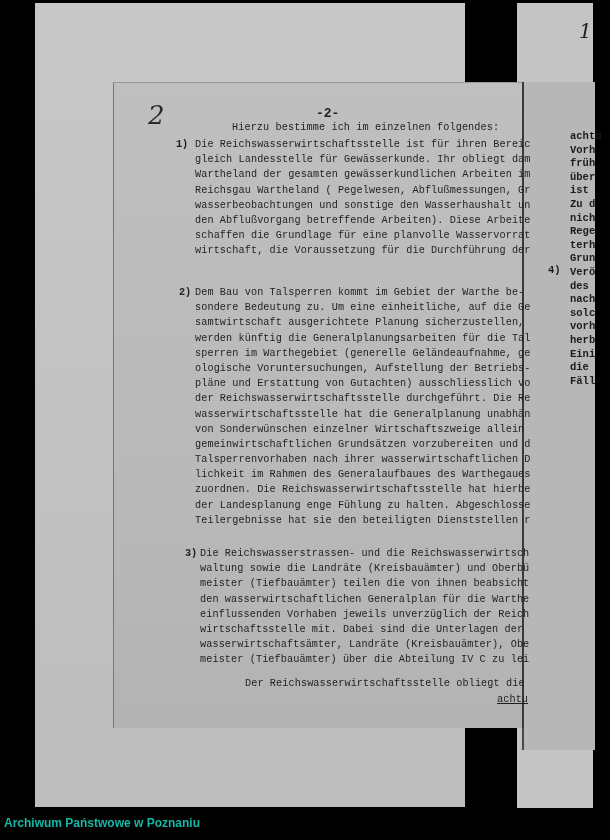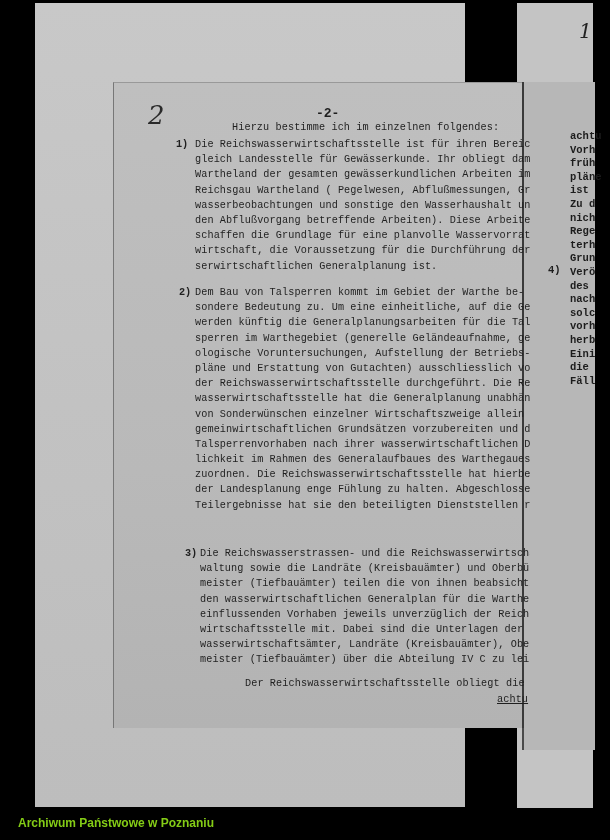--- a/index.html
+++ b/index.html
@@ -49,39 +49,39 @@
   .p1-num { left:176px; top:137px; line-height:15.2px; }
   .p2 { left:195px; top:285px; }
   .p2-num { left:179px; top:285px; line-height:15.2px; }
   .p3 { left:200px; top:546px; }
   .p3-num { left:185px; top:546px; line-height:15.2px; }
   .closing { left:245px; top:676px; }
   .closing-2 { left:497px; top:692px; text-decoration:underline; }
   .clip-right { position:absolute; left:0; top:0; width:530px; height:840px; overflow:hidden; }
 
   #footer-label {
-    position:absolute; left:18px; top:816px; color:#84cc16;
+    position:absolute; left:4px; top:816px; color:#14b8a6;
     font-family:"Liberation Sans", sans-serif; font-size:12px; font-weight:bold;
   }
 </style>
 </head>
 <body>
 
 <div class="sheet" id="back-sheet"></div>
 <div class="sheet" id="back-right-sheet">
   <span class="annotation">1</span>
 </div>
 
 <div id="strip-sheet"></div>
 <div id="strip-marker">4)</div>
 <div id="strip-text">
   <div class="strip-line">achtu</div>
   <div class="strip-line">Vorh</div>
   <div class="strip-line">früh</div>
-  <div class="strip-line">pläne</div>
+  <div class="strip-line">über</div>
   <div class="strip-line">ist</div>
   <div class="strip-line">Zu d</div>
   <div class="strip-line">nich</div>
   <div class="strip-line">Rege</div>
   <div class="strip-line">terh</div>
   <div class="strip-line">Grun</div>
   <div class="strip-line">Verö</div>
   <div class="strip-line">des</div>
   <div class="strip-line">nach</div>
   <div class="strip-line">solc</div>
@@ -103,27 +103,27 @@
   <div class="item-num p1-num">1)</div>
   <div class="doc-text p1">
     <div class="doc-line">Die Reichswasserwirtschaftsstelle ist für ihren Bereich zu</div>
     <div class="doc-line">gleich Landesstelle für Gewässerkunde. Ihr obliegt damit d</div>
     <div class="doc-line">Wartheland der gesamten gewässerkundlichen Arbeiten im</div>
     <div class="doc-line">Reichsgau Wartheland ( Pegelwesen, Abflußmessungen, Grund-</div>
     <div class="doc-line">wasserbeobachtungen und sonstige den Wasserhaushalt und</div>
     <div class="doc-line">den Abflußvorgang betreffende Arbeiten). Diese Arbeiten</div>
     <div class="doc-line">schaffen die Grundlage für eine planvolle Wasservorrats-</div>
     <div class="doc-line">wirtschaft, die Voraussetzung für die Durchführung der wa</div>
-    <div class="doc-line">serwirtschaftlichen Generalplanung ist.</div>
   </div>
 
   <div class="item-num p2-num">2)</div>
   <div class="doc-text p2">
     <div class="doc-line">Dem Bau von Talsperren kommt im Gebiet der Warthe be-</div>
     <div class="doc-line">sondere Bedeutung zu. Um eine einheitliche, auf die Ge-</div>
+    <div class="doc-line">samtwirtschaft ausgerichtete Planung sicherzustellen,</div>
     <div class="doc-line">werden künftig die Generalplanungsarbeiten für die Tal-</div>
     <div class="doc-line">sperren im Warthegebiet (generelle Geländeaufnahme, ge-</div>
     <div class="doc-line">ologische Voruntersuchungen, Aufstellung der Betriebs-</div>
     <div class="doc-line">pläne und Erstattung von Gutachten) ausschliesslich von</div>
     <div class="doc-line">der Reichswasserwirtschaftsstelle durchgeführt. Die Reich</div>
     <div class="doc-line">wasserwirtschaftsstelle hat die Generalplanung unabhängig</div>
     <div class="doc-line">von Sonderwünschen einzelner Wirtschaftszweige allein nac</div>
     <div class="doc-line">gemeinwirtschaftlichen Grundsätzen vorzubereiten und die</div>
     <div class="doc-line">Talsperrenvorhaben nach ihrer wasserwirtschaftlichen Drin</div>
     <div class="doc-line">lichkeit im Rahmen des Generalaufbaues des Warthegaues ei</div>

